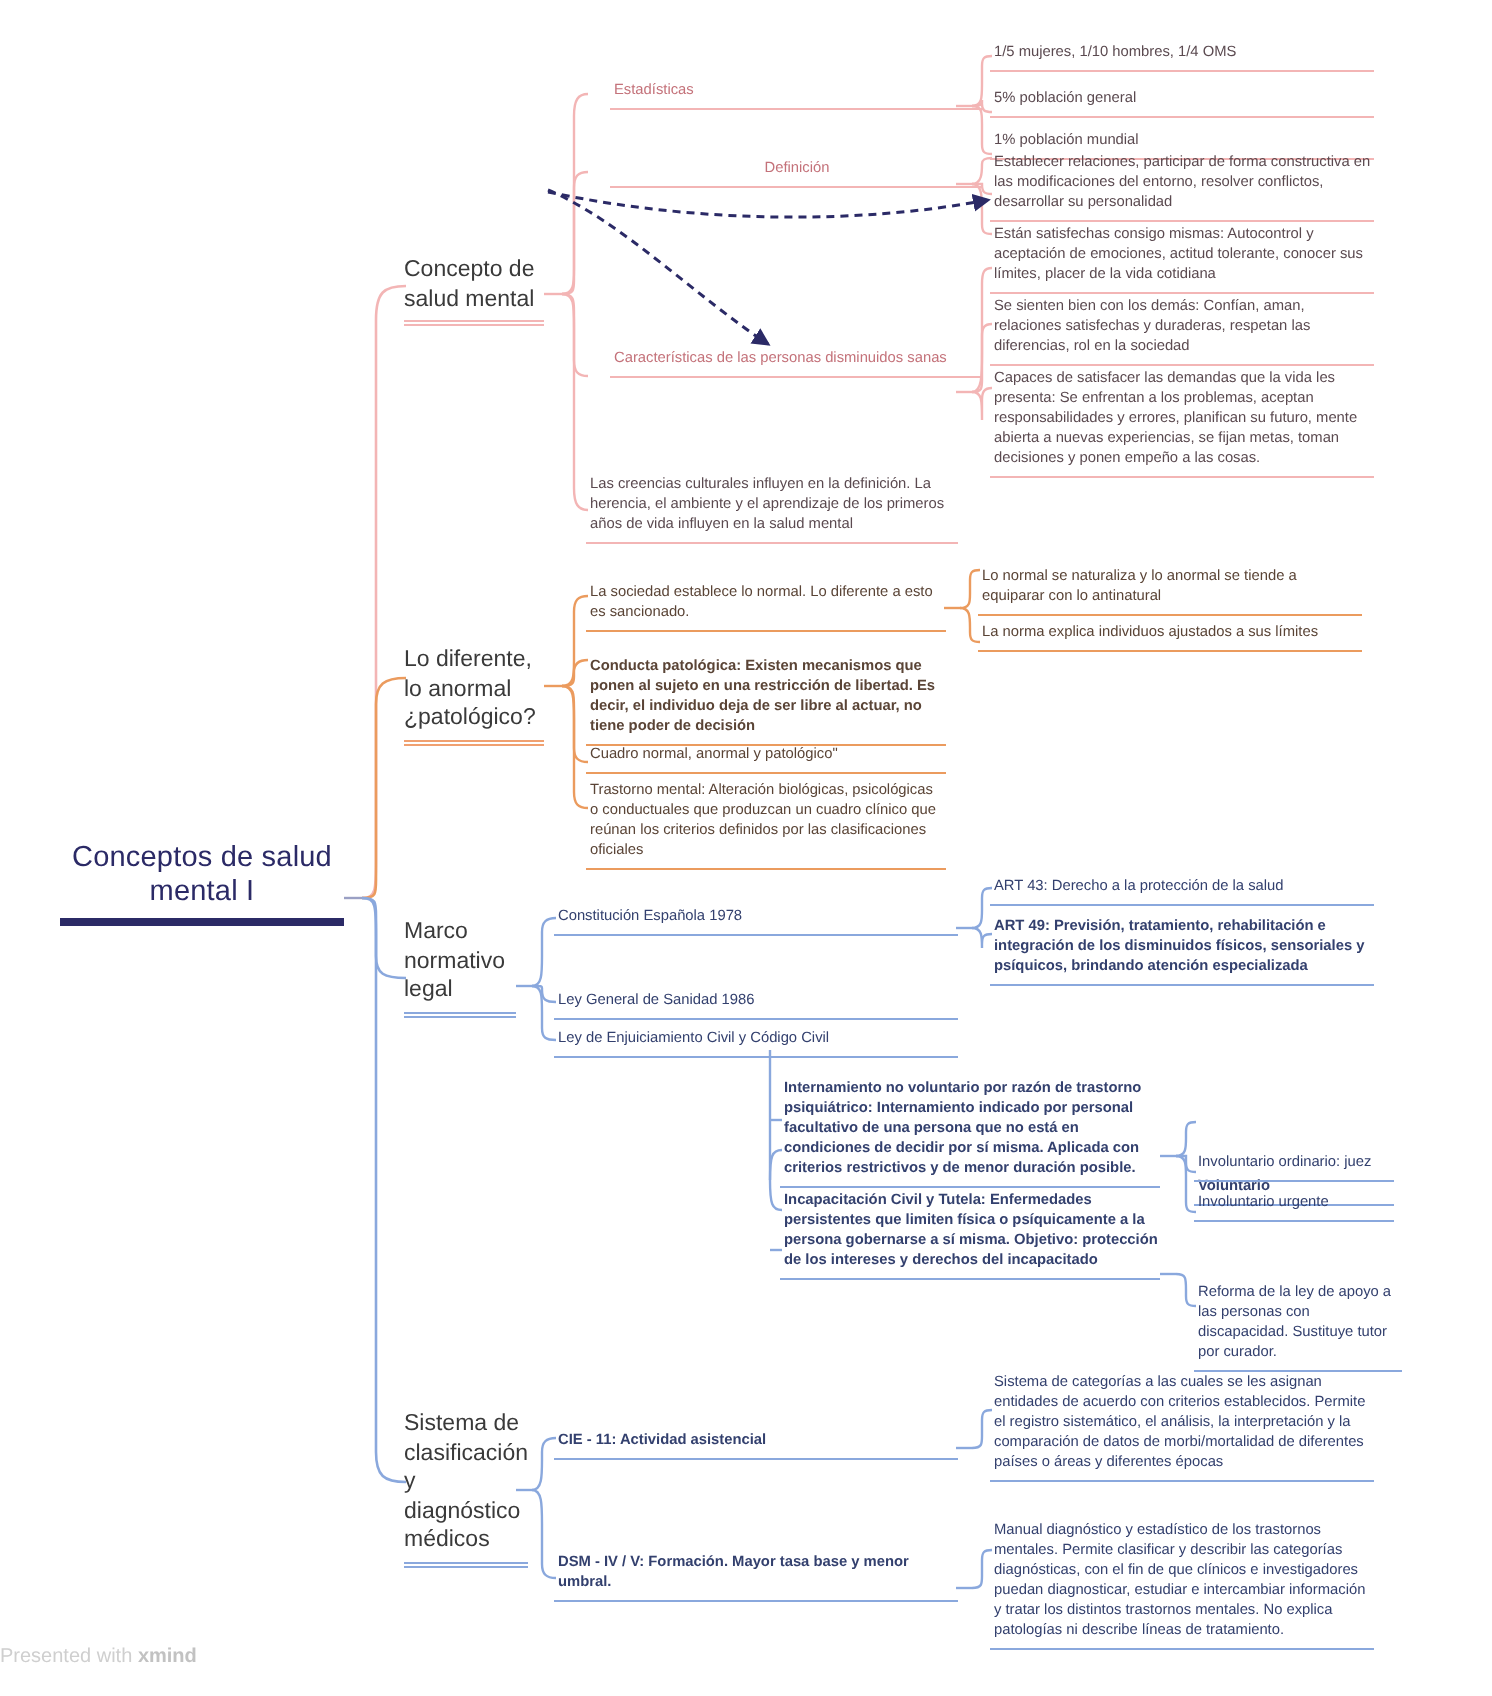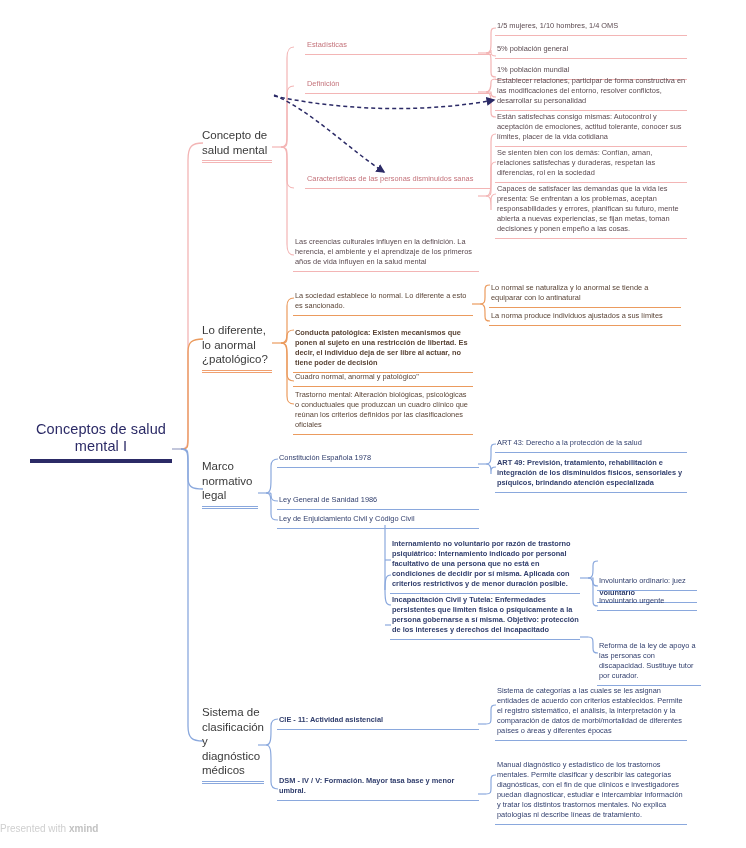--- a/index.html
+++ b/index.html
@@ -224,21 +224,21 @@
   <div class="node topic pinkd" style="left:495px; top:21px; width:192px;">
     <span class="txt">1/5 mujeres, 1/10 hombres, 1/4 OMS</span>
   </div>
   <div class="node topic pinkd" style="left:495px; top:44px; width:192px;">
     <span class="txt">5% población general</span>
   </div>
   <div class="node topic pinkd" style="left:495px; top:65px; width:192px;">
     <span class="txt">1% población mundial</span>
   </div>
 
-  <div class="node topic pink" style="left:293px; top:79px; width:186px;">
+  <div class="node topic pink" style="left:293px; top:79px; width:186px;text-align:center;">
     <span class="txt">Definición</span>
   </div>
   <div class="node topic pinkd" style="left:495px; top:76px; width:192px;">
     <span class="txt">Establecer relaciones, participar de forma constructiva en las modificaciones del entorno, resolver conflictos, desarrollar su personalidad</span>
   </div>
 
   <div class="node topic pink" style="left:293px; top:174px; width:186px;">
     <span class="txt">Características de las personas disminuidos sanas</span>
   </div>
   <div class="node topic pinkd" style="left:495px; top:112px; width:192px;">
@@ -260,21 +260,21 @@
     <div class="ul"></div>
   </div>
 
   <div class="node topic oranged" style="left:293px; top:291px; width:180px;">
     <span class="txt">La sociedad establece lo normal. Lo diferente a esto es sancionado.</span>
   </div>
   <div class="node topic oranged" style="left:489px; top:283px; width:192px;">
     <span class="txt">Lo normal se naturaliza y lo anormal se tiende a equiparar con lo antinatural</span>
   </div>
   <div class="node topic oranged" style="left:489px; top:311px; width:192px;">
-    <span class="txt">La norma produce individuos ajustados a sus límites</span>
+    <span class="txt">La norma explica individuos ajustados a sus límites</span>
   </div>
 
   <div class="node topic oranged bold" style="left:293px; top:328px; width:180px;">
     <span class="txt">Conducta patológica: Existen mecanismos que ponen al sujeto en una restricción de libertad. Es decir, el individuo deja de ser libre al actuar, no tiene poder de decisión</span>
   </div>
   <div class="node topic oranged" style="left:293px; top:372px; width:180px;">
     <span class="txt">Cuadro normal, anormal y patológico"</span>
   </div>
   <div class="node topic oranged" style="left:293px; top:390px; width:180px;">
     <span class="txt">Trastorno mental: Alteración biológicas, psicológicas o conductuales que produzcan un cuadro clínico que reúnan los criterios definidos por las clasificaciones oficiales</span>

